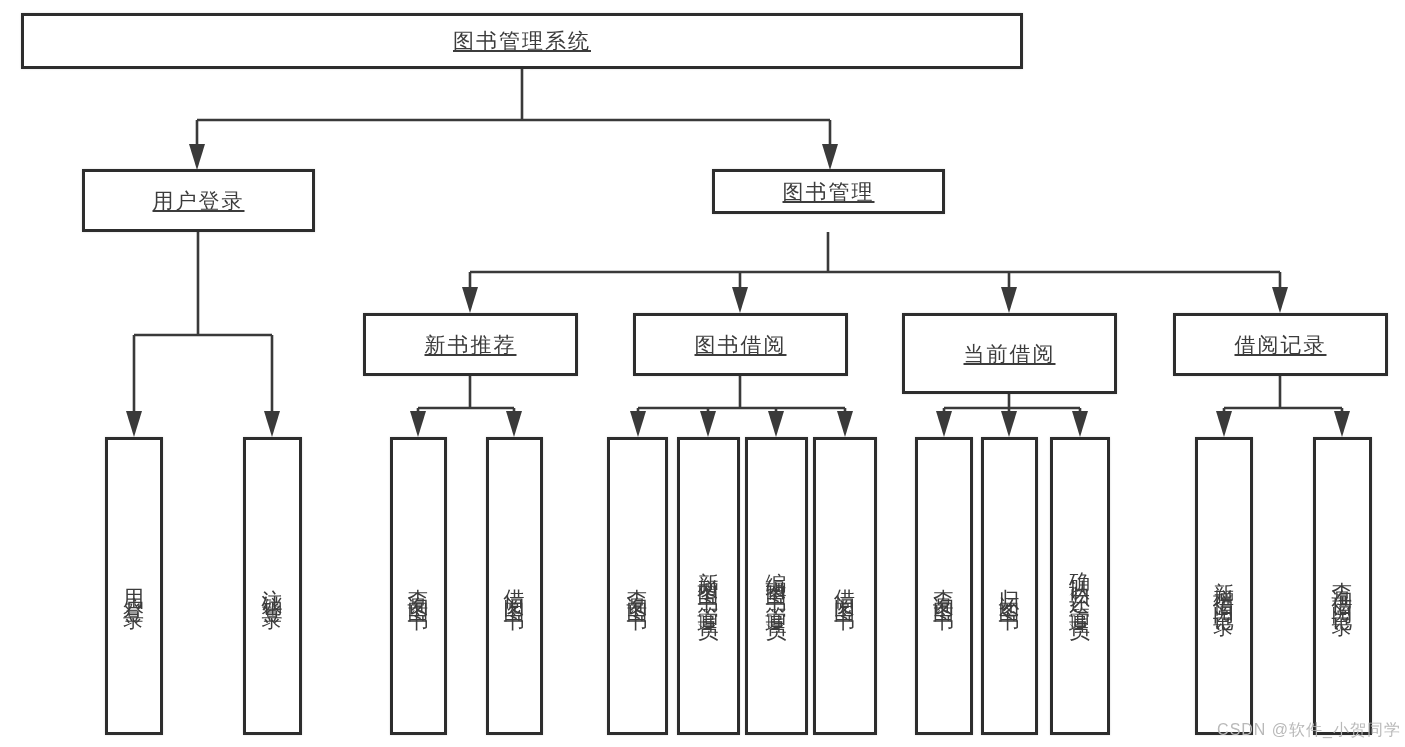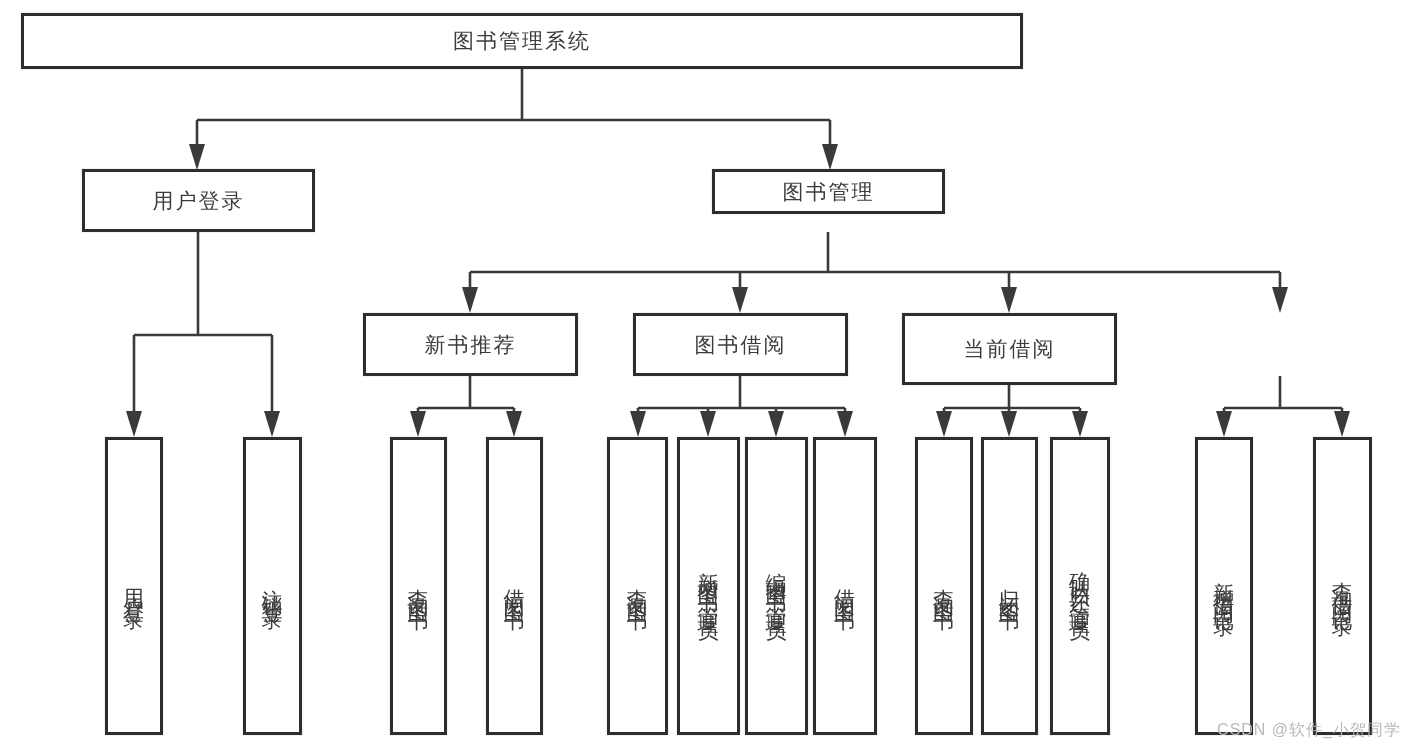--- a/index.html
+++ b/index.html
@@ -44,20 +44,21 @@
     display: flex;
     align-items: center;
     justify-content: center;
     color: var(--text);
     box-shadow: 0 0 2px rgba(0,0,0,0.15);
   }
   .hbox span {
     font-size: 21px;
     letter-spacing: 2px;
     white-space: nowrap;
+    text-decoration: underline;
   }
   .vbox span {
     writing-mode: vertical-lr;
     text-orientation: mixed;
     font-size: 21px;
     letter-spacing: 7px;
     line-height: 1.1;
     white-space: nowrap;
   }
 
@@ -123,22 +124,25 @@
   <div class="node hbox" style="left:712px;top:169px;width:233px;height:45px">
     <span>图书管理</span>
   </div>
 
   <div class="node hbox" style="left:633px;top:313px;width:215px;height:63px">
     <span>图书借阅</span>
   </div>
   <div class="node hbox" style="left:363px;top:313px;width:215px;height:63px">
     <span>新书推荐</span>
   </div>
-  <div class="node hbox" style="left:902px;top:313px;width:215px;height:72px">
+  <div class="node hbox" style="left:902px;top:313px;width:215px;height:81px">
     <span>当前借阅</span>
+  </div>
+  <div class="node hbox" style="left:1173px;top:313px;width:215px;height:63px">
+    <span>借阅记录</span>
   </div>
 
   <div class="node vbox" style="left:105px;top:437px;width:58px;height:298px">
     <span>用户登录</span>
   </div>
   <div class="node vbox" style="left:243px;top:437px;width:59px;height:298px">
     <span>注销登录</span>
   </div>
 
   <div class="node vbox" style="left:390px;top:437px;width:57px;height:298px">

